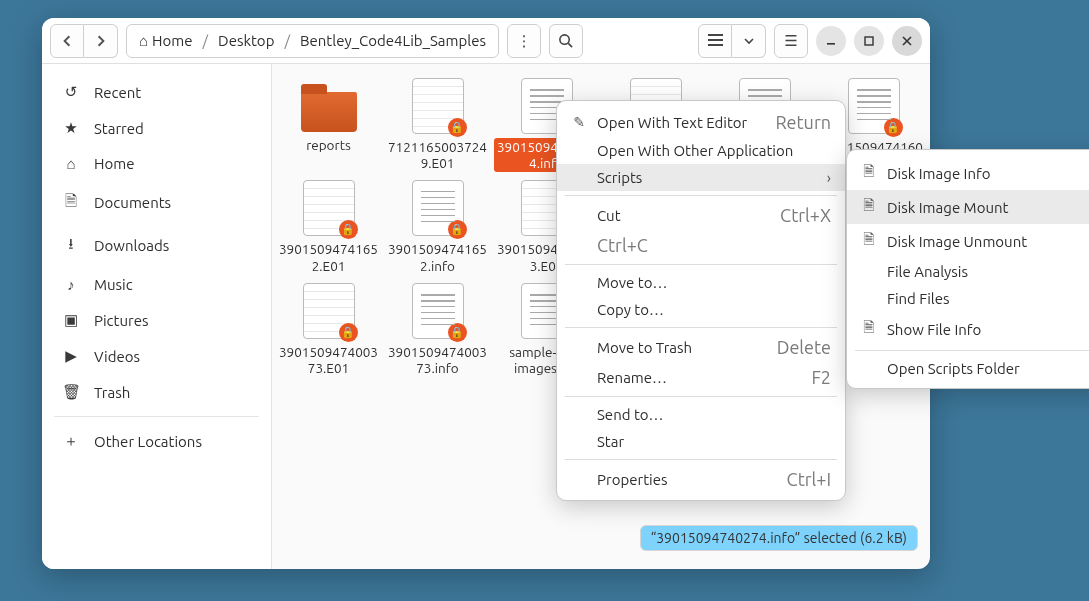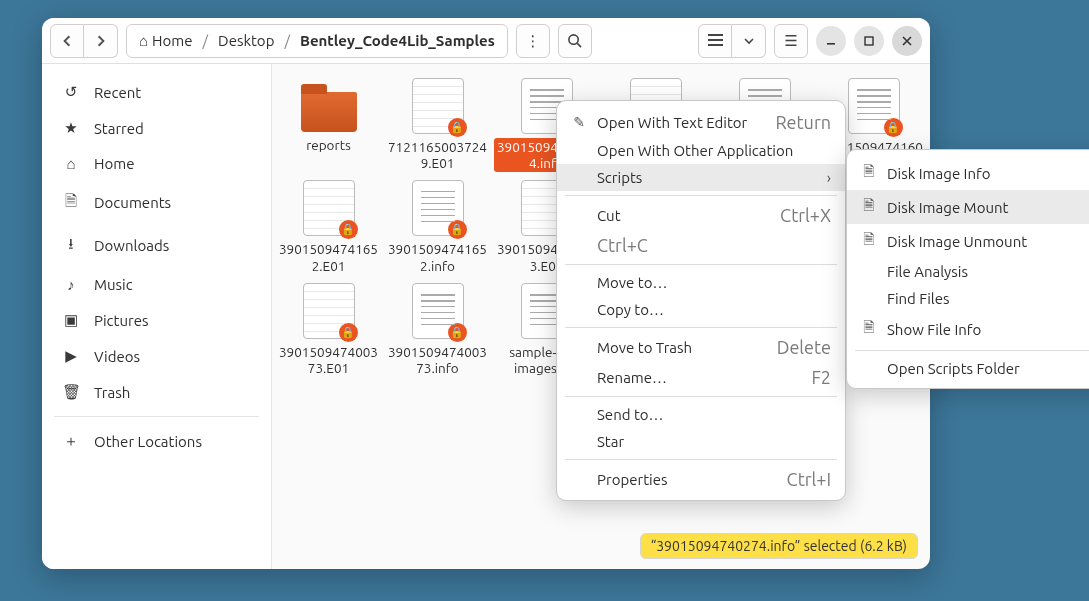--- a/index.html
+++ b/index.html
@@ -51,21 +51,21 @@
   .breadcrumb {
     height: 34px;
     border: 1px solid #cfcfcf;
     border-radius: 6px;
     display:flex; align-items:center;
     padding: 0 4px;
     gap: 2px;
     font-size: 15px;
   }
   .crumb { padding: 4px 8px; border-radius:4px; display:flex; align-items:center; gap:4px; cursor:pointer;}
-  .crumb.current { font-weight: 700; text-align: center; }
+  .crumb.current { font-weight: 400; text-align: center; }
   .sep { color:#888; }
   .spacer { flex:1; }
   .winbtn {
     width: 30px; height: 30px;
     border-radius: 50%;
     background: #e4e4e4;
     display:flex;align-items:center;justify-content:center;
     color:#333;
     cursor:pointer;
   }
@@ -130,22 +130,22 @@
   .lock {
     position:absolute; right:-4px; bottom:-4px;
     width:19px;height:19px;border-radius:50%;
     background:#e95420;color:#fff;font-size:11px;
     display:flex;align-items:center;justify-content:center;
   }
   .file .label { word-break: break-word; padding: 1px 3px; border-radius:3px;}
   .file.selected .label { background:#e95420; color:#fff; }
   
   .statusbar {
-    position:absolute; right:12px; bottom:10px;
-    background:#fde047; border:1px solid #d6d6d6; border-radius:6px;
+    position:absolute; right:12px; bottom:18px;
+    background:#7dd3fc; border:1px solid #d6d6d6; border-radius:6px;
     padding: 4px 10px; font-size:14px; color:#333;
   }
   
   .menu {
     position:absolute;
     background:#fff;
     border:1px solid #c8c8c8;
     border-radius:10px;
     box-shadow: 0 6px 24px rgba(0,0,0,0.2);
     padding: 6px 0;

